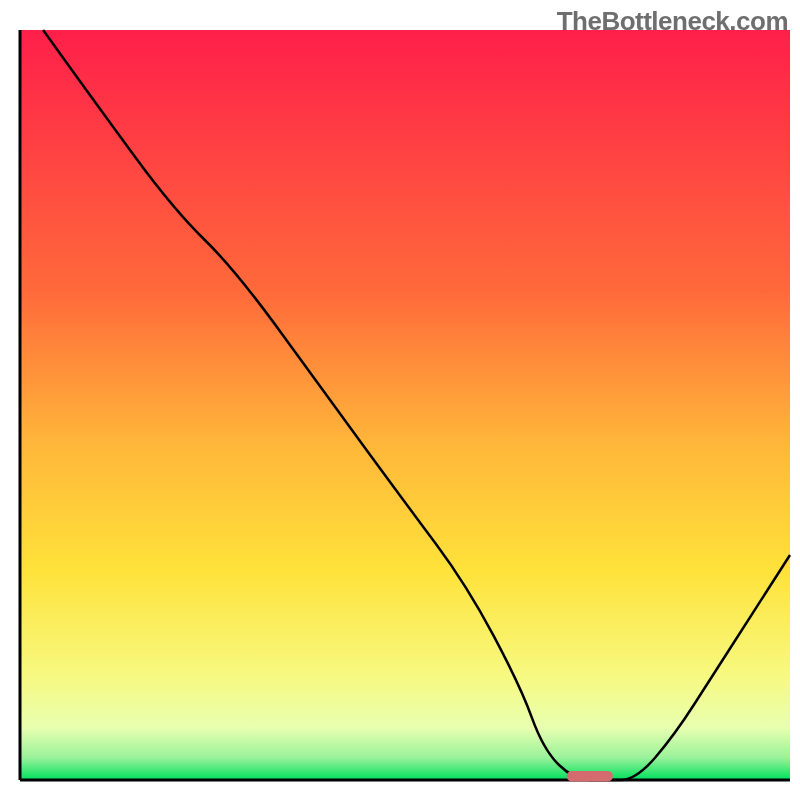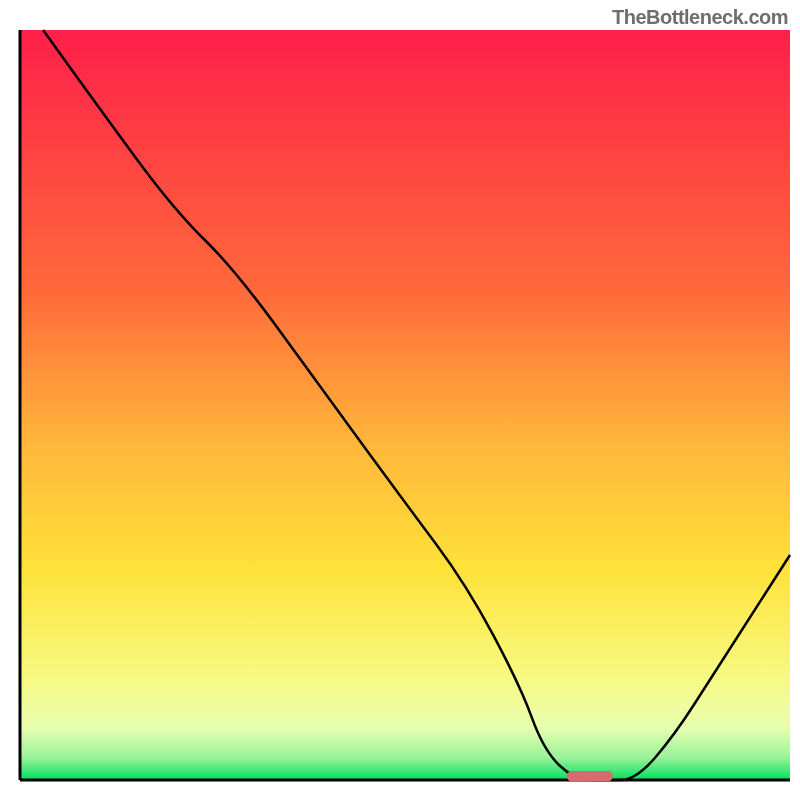--- a/index.html
+++ b/index.html
@@ -7,21 +7,21 @@
   .chart-container {
     position: relative;
     width: 800px;
     height: 800px;
   }
   .watermark {
     position: absolute;
     top: 6px;
     right: 12px;
     font-family: Arial, sans-serif;
-    font-size: 20px;
+    font-size: 26px;
     font-weight: bold;
     color: #6e6e6e;
     z-index: 10;
     letter-spacing: -0.5px;
     text-align: right;
   }
   svg { display: block; }
 </style>
 </head>
 <body>

